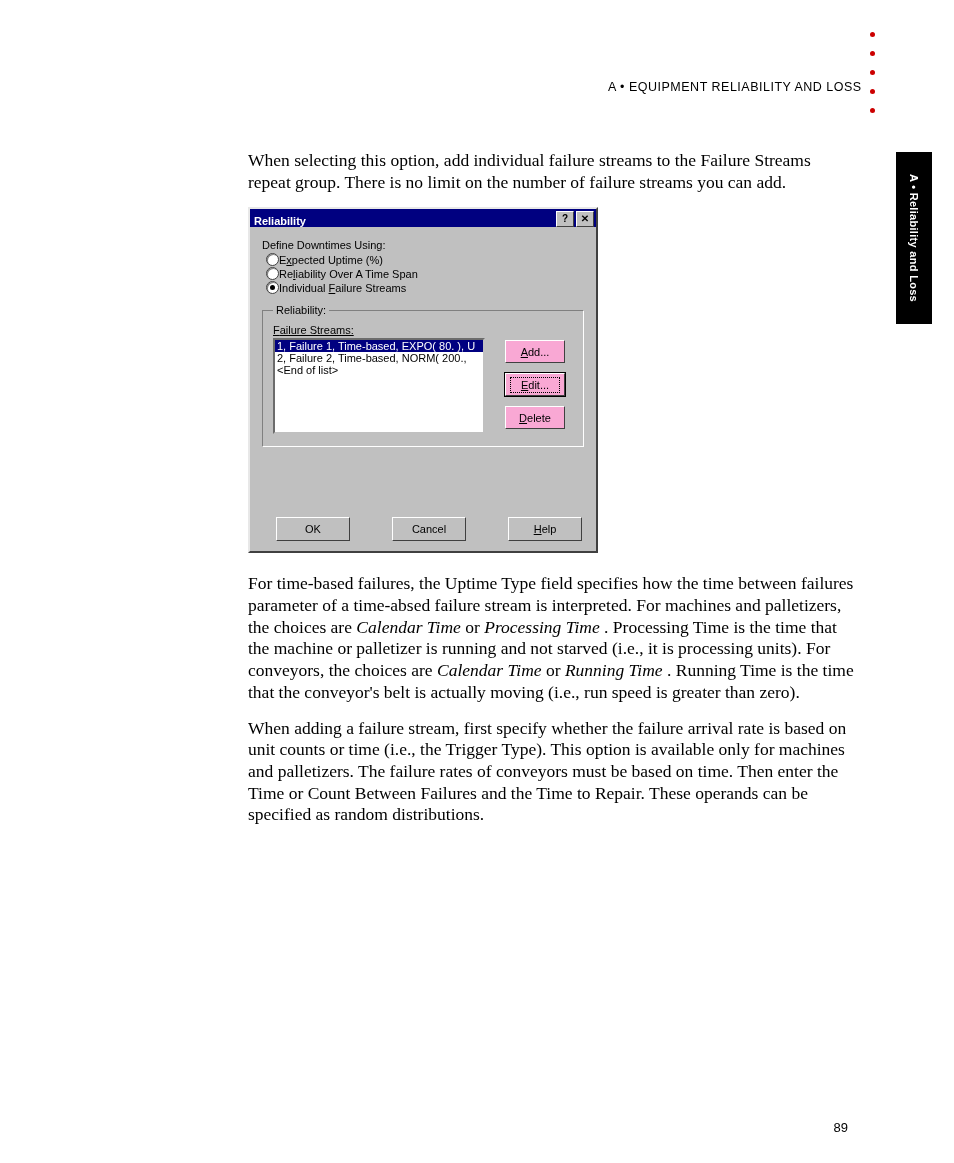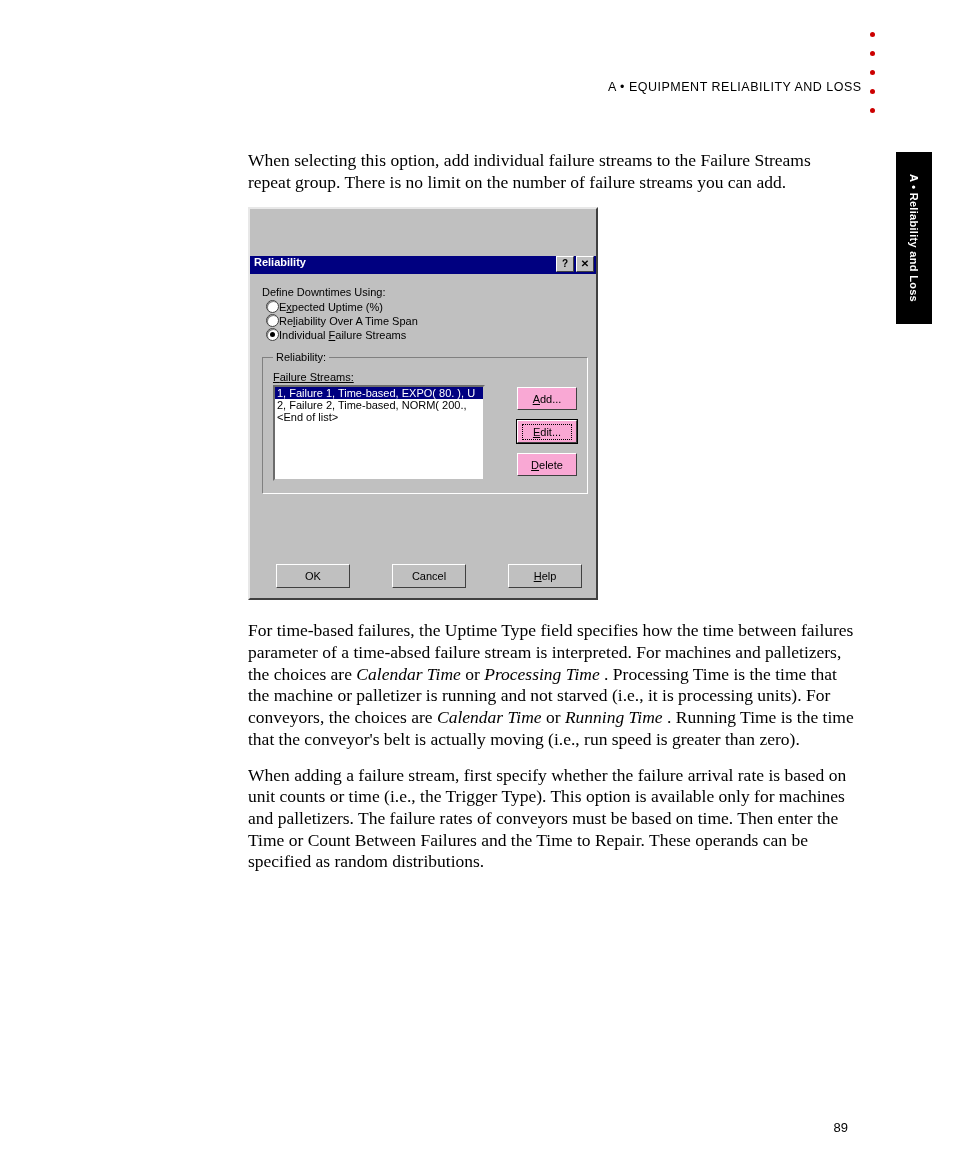--- a/index.html
+++ b/index.html
@@ -85,24 +85,23 @@
     border: 2px solid;
     border-color: #e8e8e8 #404040 #404040 #e8e8e8;
     box-shadow: none;
   }
   .titlebar {
     height: 18px;
     background: #000080;
     color: #fff;
     font-weight: bold;
     display: flex;
-    align-items: flex-start;
+    align-items: flex-end;
     justify-content: space-between;
     padding: 0 2px 0 4px;
-    margin-top: 47px;
   }
   .titlebar .ttl { font-size: 11px; }
   .titlebar .tb-btns { display: flex; gap: 2px; }
   .tb-btn {
     width: 16px; height: 14px;
     background: #c0c0c0;
     border: 1px solid;
     border-color: #fff #404040 #404040 #fff;
     display: flex; align-items: center; justify-content: center;
     color: #000;
@@ -140,21 +139,21 @@
     border-bottom-color: #fff;
     margin: 10px 0 0 0;
     padding: 8px 10px 12px 10px;
   }
   fieldset.params legend {
     padding: 0 3px;
     background: transparent;
     font-size: 11px;
   }
   .fs-label { margin-bottom: 2px; text-decoration: underline; }
-  .params-row { display:flex; gap: 32px; align-items:flex-start; }
+  .params-row { display:flex; gap: 20px; align-items:flex-start; }
   .listbox {
     width: 208px;
     height: 92px;
     background: #fff;
     border: 2px inset #c0c0c0;
     font-size: 11px;
     overflow: hidden;
     padding: 0;
   }
   .li-row {

